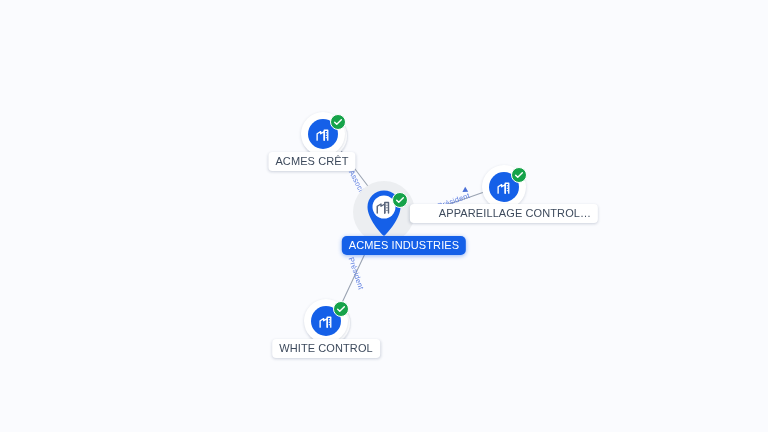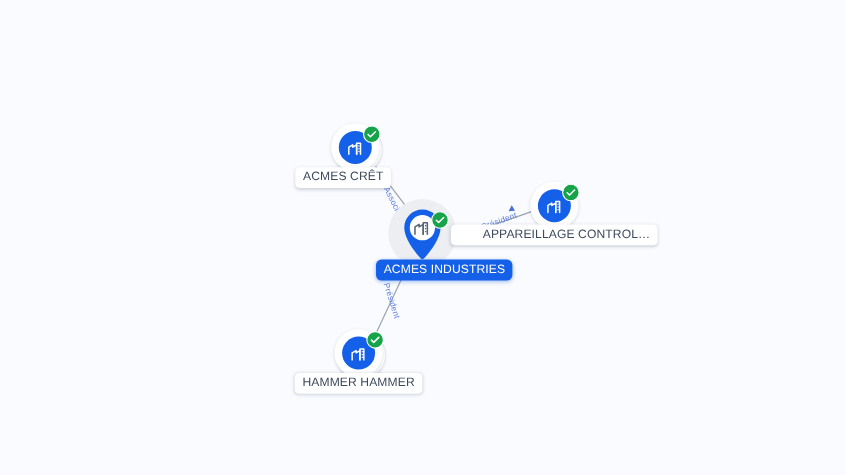--- a/index.html
+++ b/index.html
@@ -260,15 +260,15 @@
           <path d="M16 9.5h0M16 13h0M16 16.5h0"></path>
         </svg>
       </div>
     </div>
     <div class="badge-check">
       <svg width="10" height="10" viewBox="0 0 24 24" fill="none" stroke="#ffffff" stroke-width="3.4" stroke-linecap="round" stroke-linejoin="round">
         <path d="M4 12.5l5 5L20 6.5"></path>
       </svg>
     </div>
   </div>
-  <div class="node-label" style="left:326px; top:339px;">HAMMER HAMMER</div>
+  <div class="node-label" style="left:326px; top:339px;">WHITE CONTROL</div>
 
 </div>
 
 </body></html>

